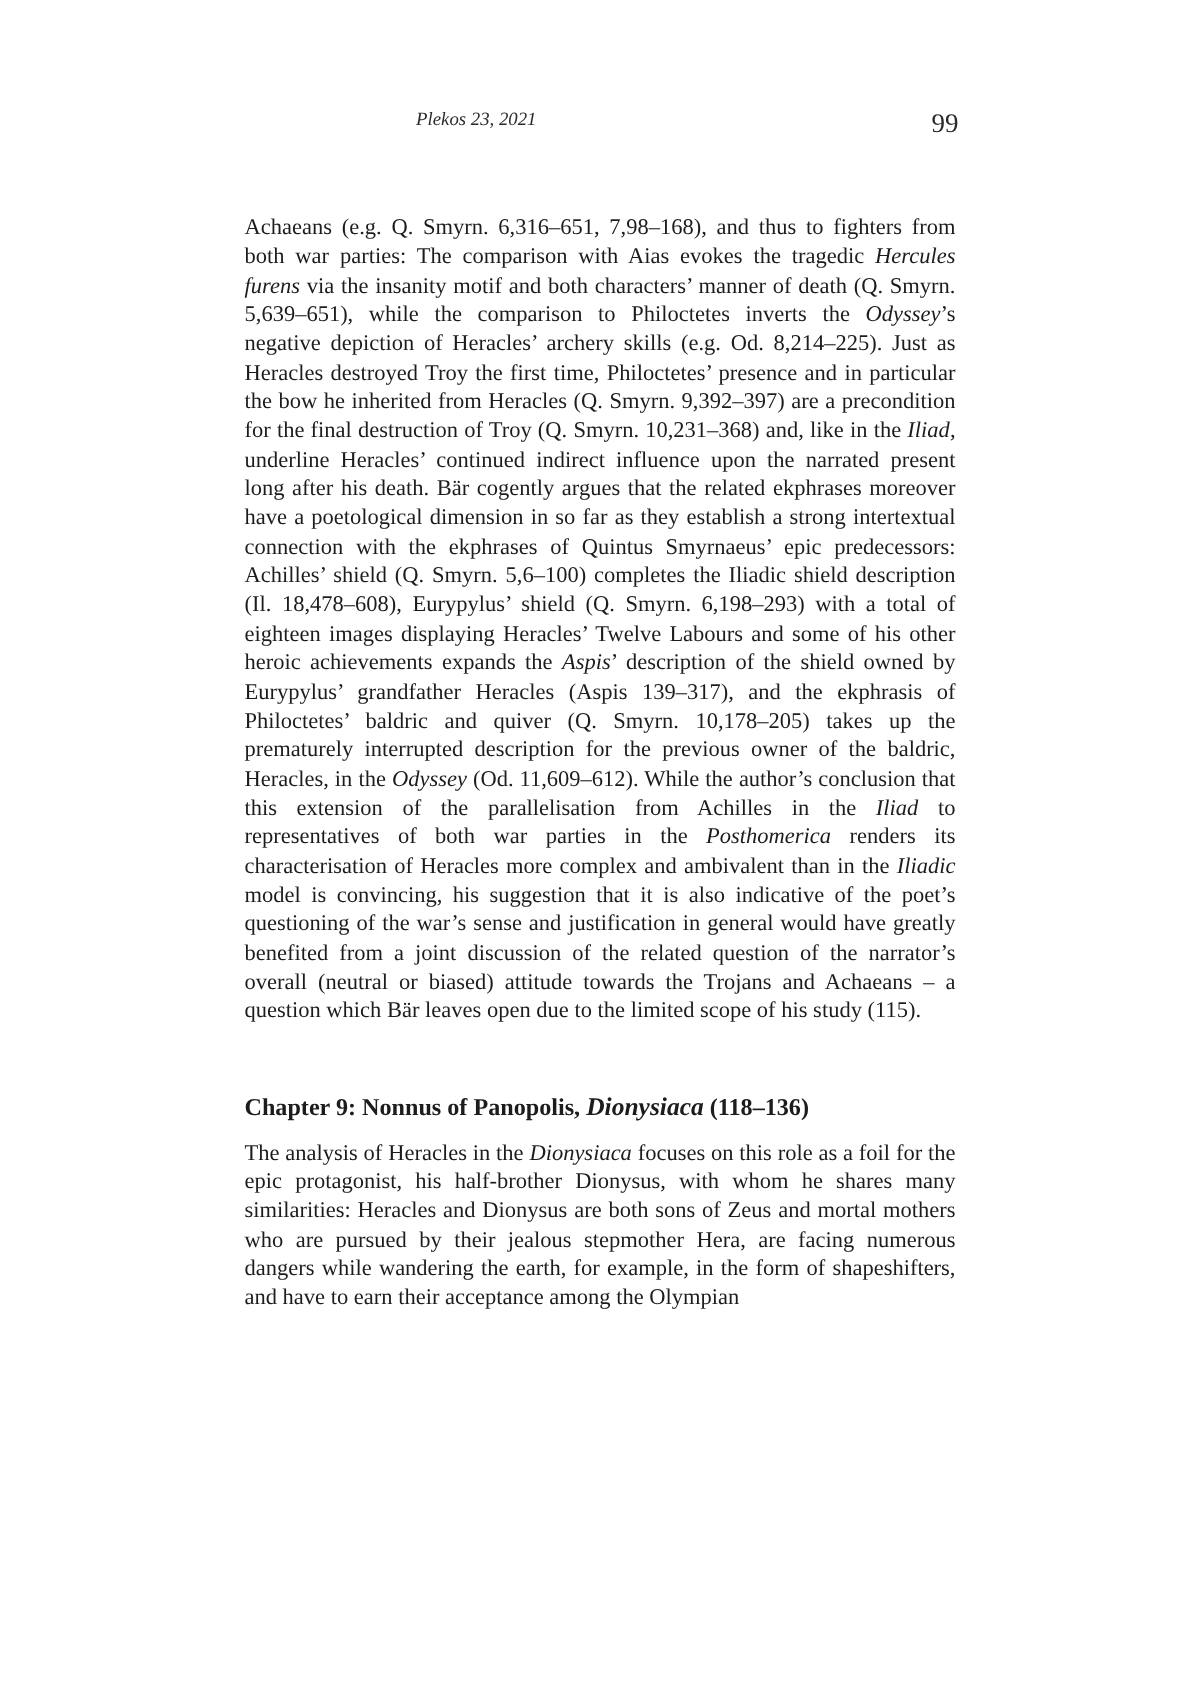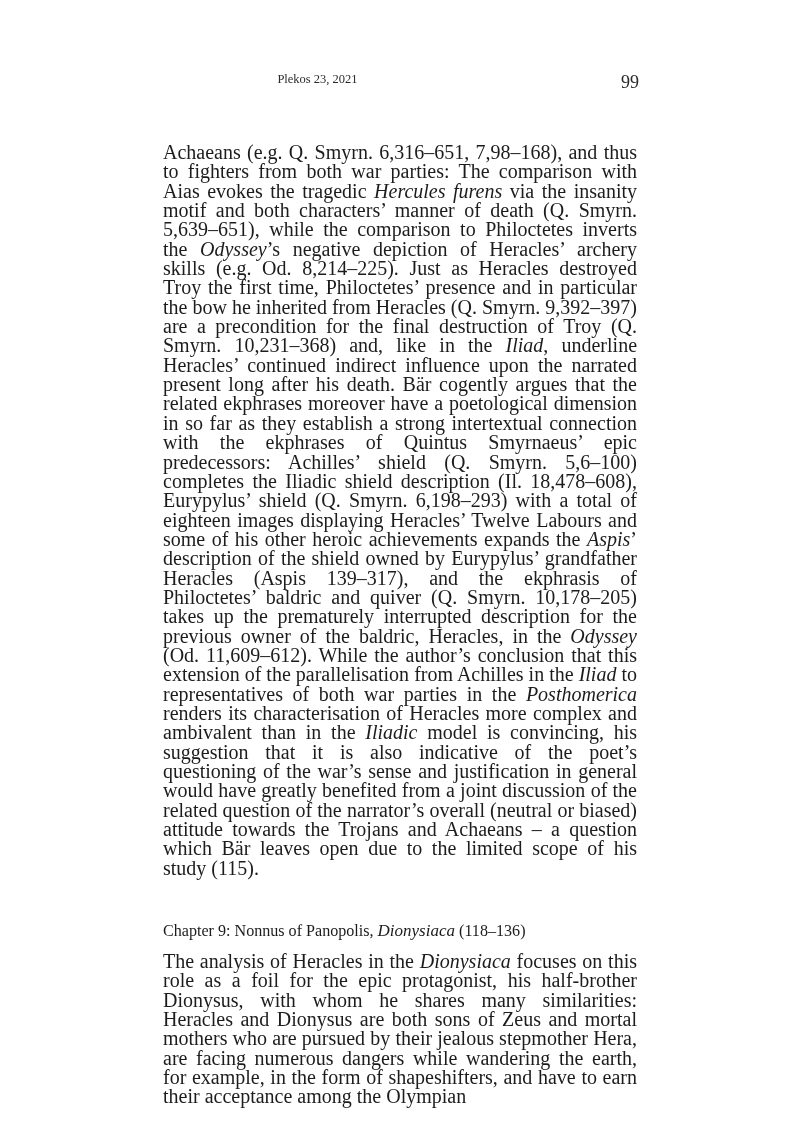--- a/index.html
+++ b/index.html
@@ -1,24 +1,24 @@
 <!DOCTYPE html>
 <html><head>
 <meta charset="utf-8">
 <style>
   html, body { margin: 0; padding: 0; background: #ffffff; }
   body { width: 799px; height: 1131px; position: relative; overflow: hidden;
          font-family: "Liberation Serif", "DejaVu Serif", serif; color: #1c1c1c; }
   .running-head { position: absolute; top: 72px; left: 0; width: 799px; height: 20px; font-size: 12.5px; color: #2a2a2a; }
-  .running-head .journal { position: absolute; left: 0; width: 635px; text-align: center; }
+  .running-head .journal { position: absolute; left: 0; width: 635px; text-align: center; font-style: italic; }
   .running-head .page-num { position: absolute; right: 160px; font-size: 18px; }
   .content { position: absolute; left: 163px; top: 143px; width: 474px; }
-  .para { margin: 0; font-size: 20px; line-height: 19.35px; text-align: justify; hyphens: manual; }
+  .para { margin: 0; font-size: 15px; line-height: 19.35px; text-align: justify; hyphens: manual; }
   .para i { font-style: italic; }
-  .heading { margin: 43px 0 11px 0; font-size: 16.1px; font-weight: normal; line-height: 20px; }
+  .heading { margin: 43px 0 11px 0; font-size: 16.1px; font-weight: bold; line-height: 20px; }
   .heading i { font-style: italic; font-size: 17px; }
 </style>
 </head>
 <body>
 
 <div class="running-head">
   <span class="journal">Plekos 23, 2021</span>
   <span class="page-num">99</span>
 </div>
 

